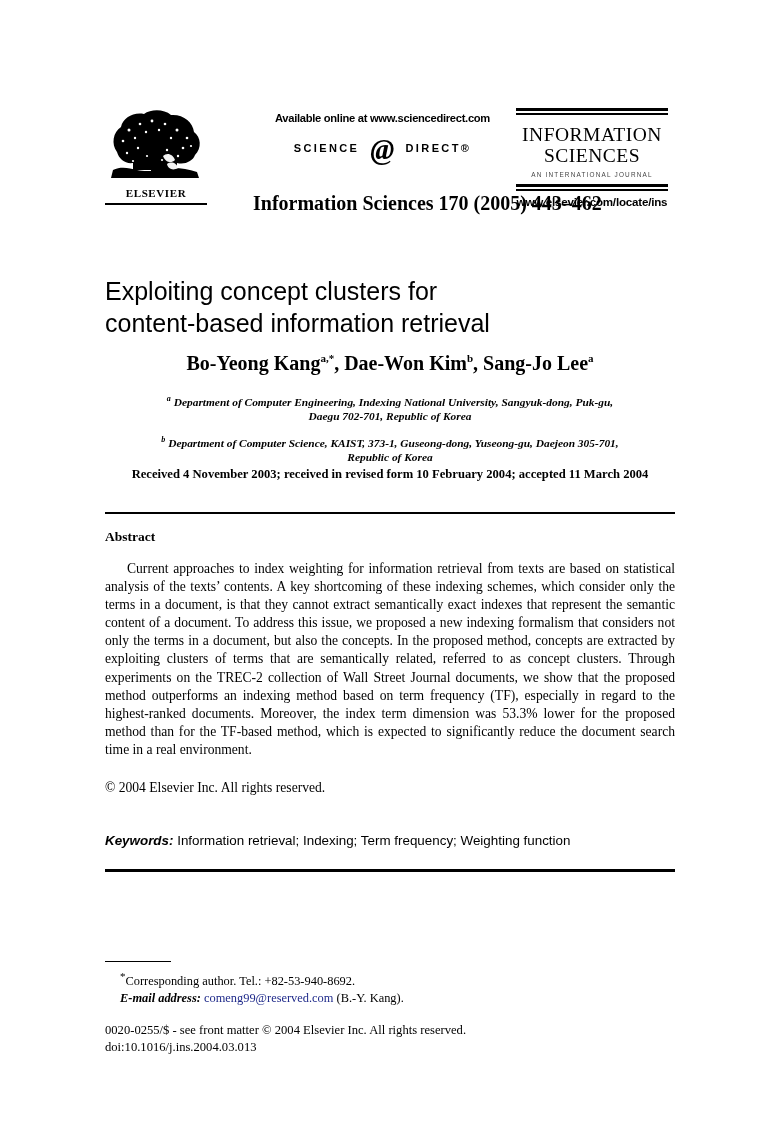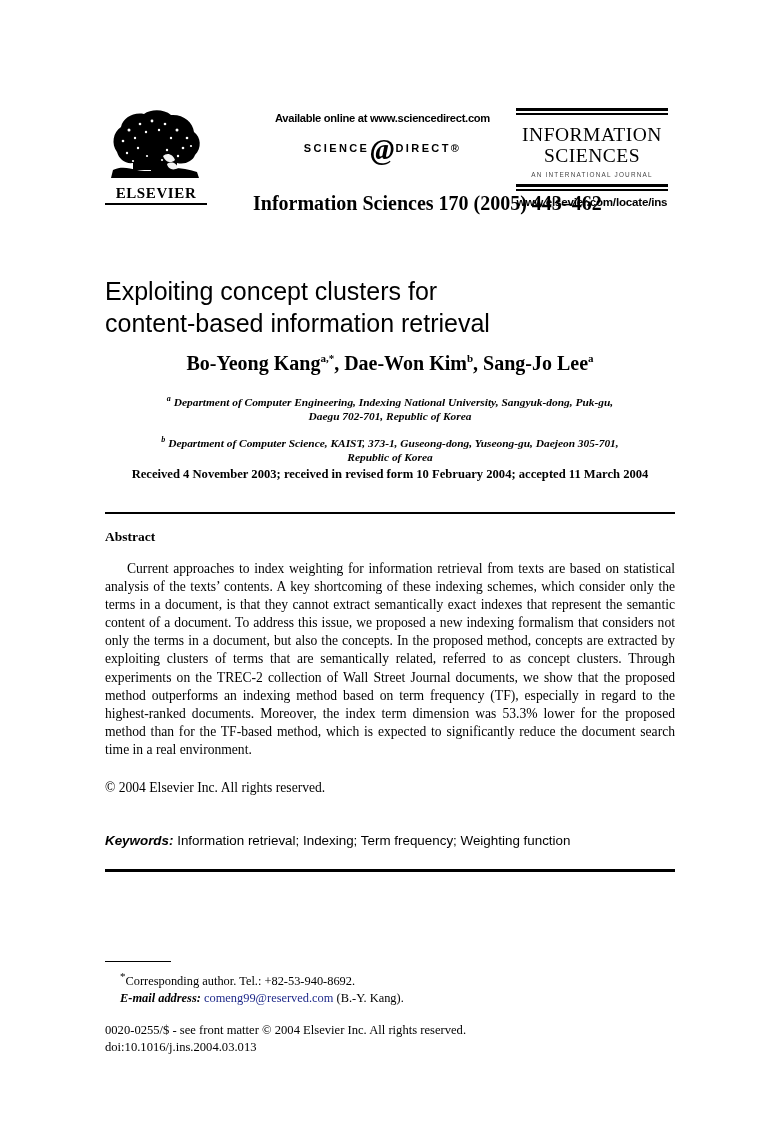--- a/index.html
+++ b/index.html
@@ -47,21 +47,21 @@
     height: 78px;
   }
   .elsevier-wordmark {
     position: absolute;
     left: 0px;
     top: 76px;
     width: 102px;
     text-align: center;
     font-family: "Liberation Serif", serif;
     font-weight: bold;
-    font-size: 15px;
+    font-size: 11px;
     letter-spacing: 0.6px;
     line-height: 19px;
     border-bottom: 2.4px solid #000;
   }
 
   .sd-block {
     position: absolute;
     left: 140px;
     top: 4px;
     width: 275px;
@@ -72,21 +72,21 @@
     font-weight: bold;
     font-size: 11.2px;
     letter-spacing: -0.3px;
     white-space: nowrap;
   }
   .sd-logo {
     margin-top: 13px;
     display: flex;
     align-items: center;
     justify-content: center;
-    gap: 0;
+    gap: 10px;
   }
   .sd-word {
     font-family: "Liberation Sans", sans-serif;
     font-weight: bold;
     font-size: 11px;
     letter-spacing: 2.4px;
     line-height: 1;
   }
   .sd-at {
     font-family: "Liberation Serif", serif;

